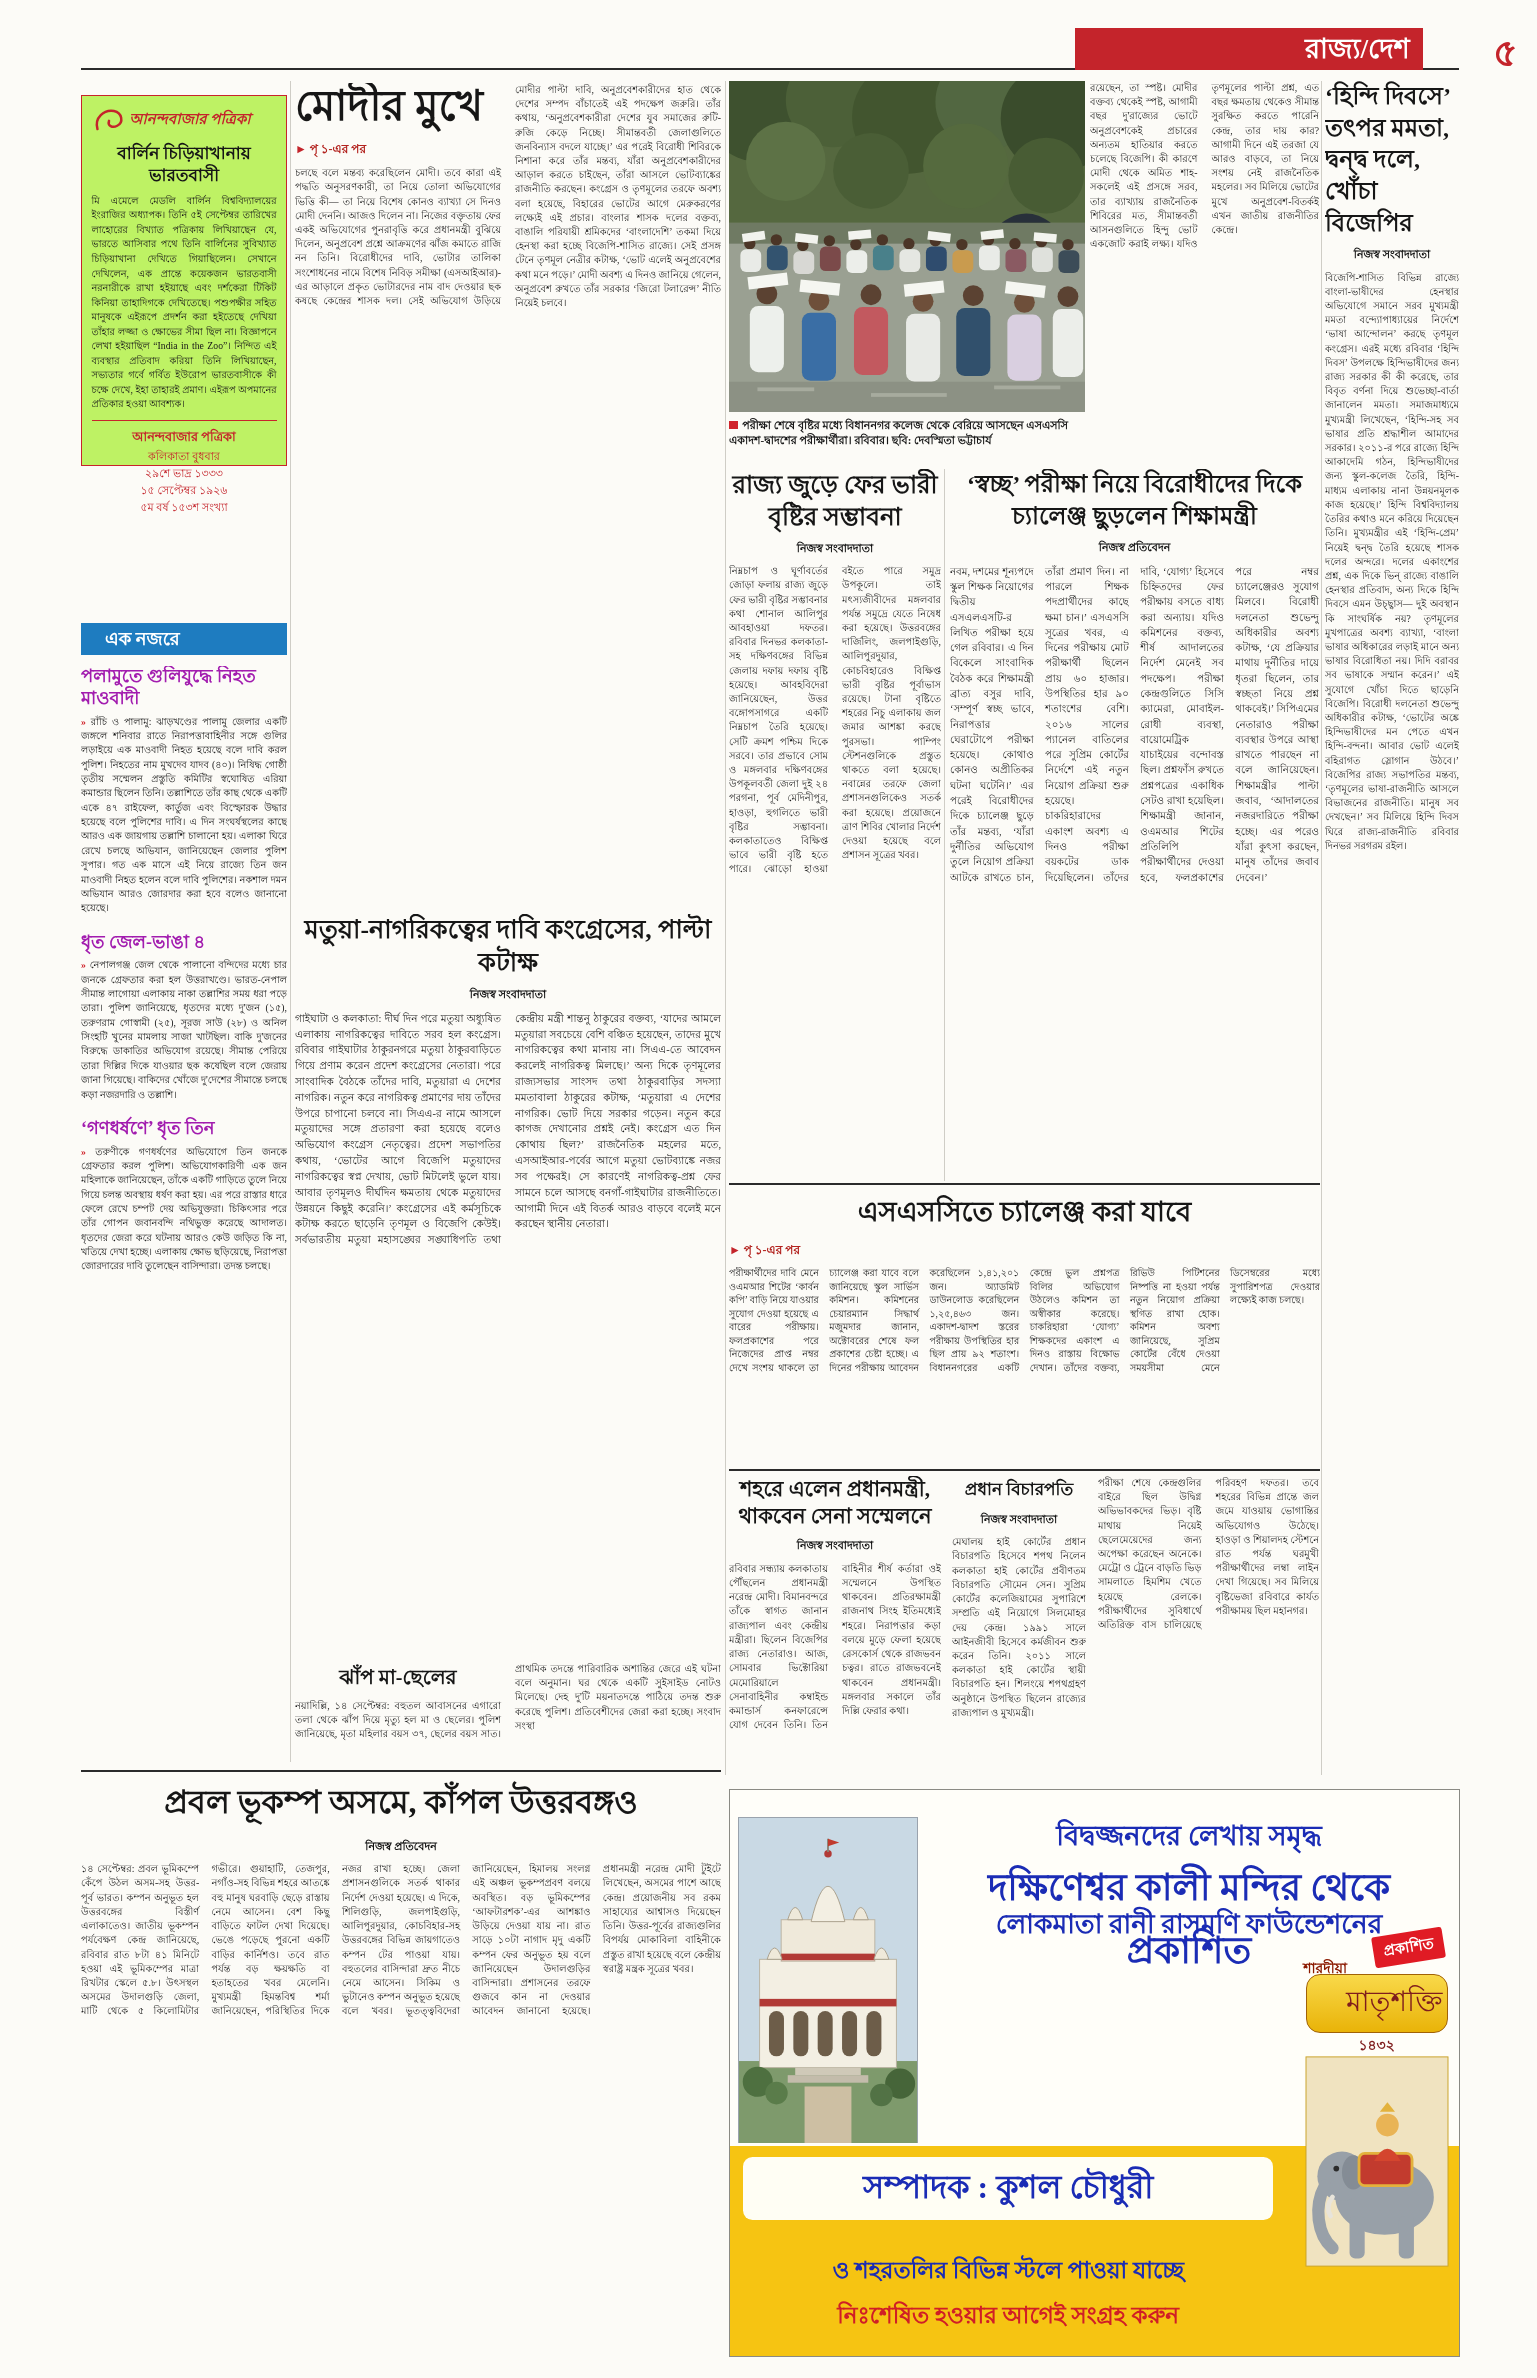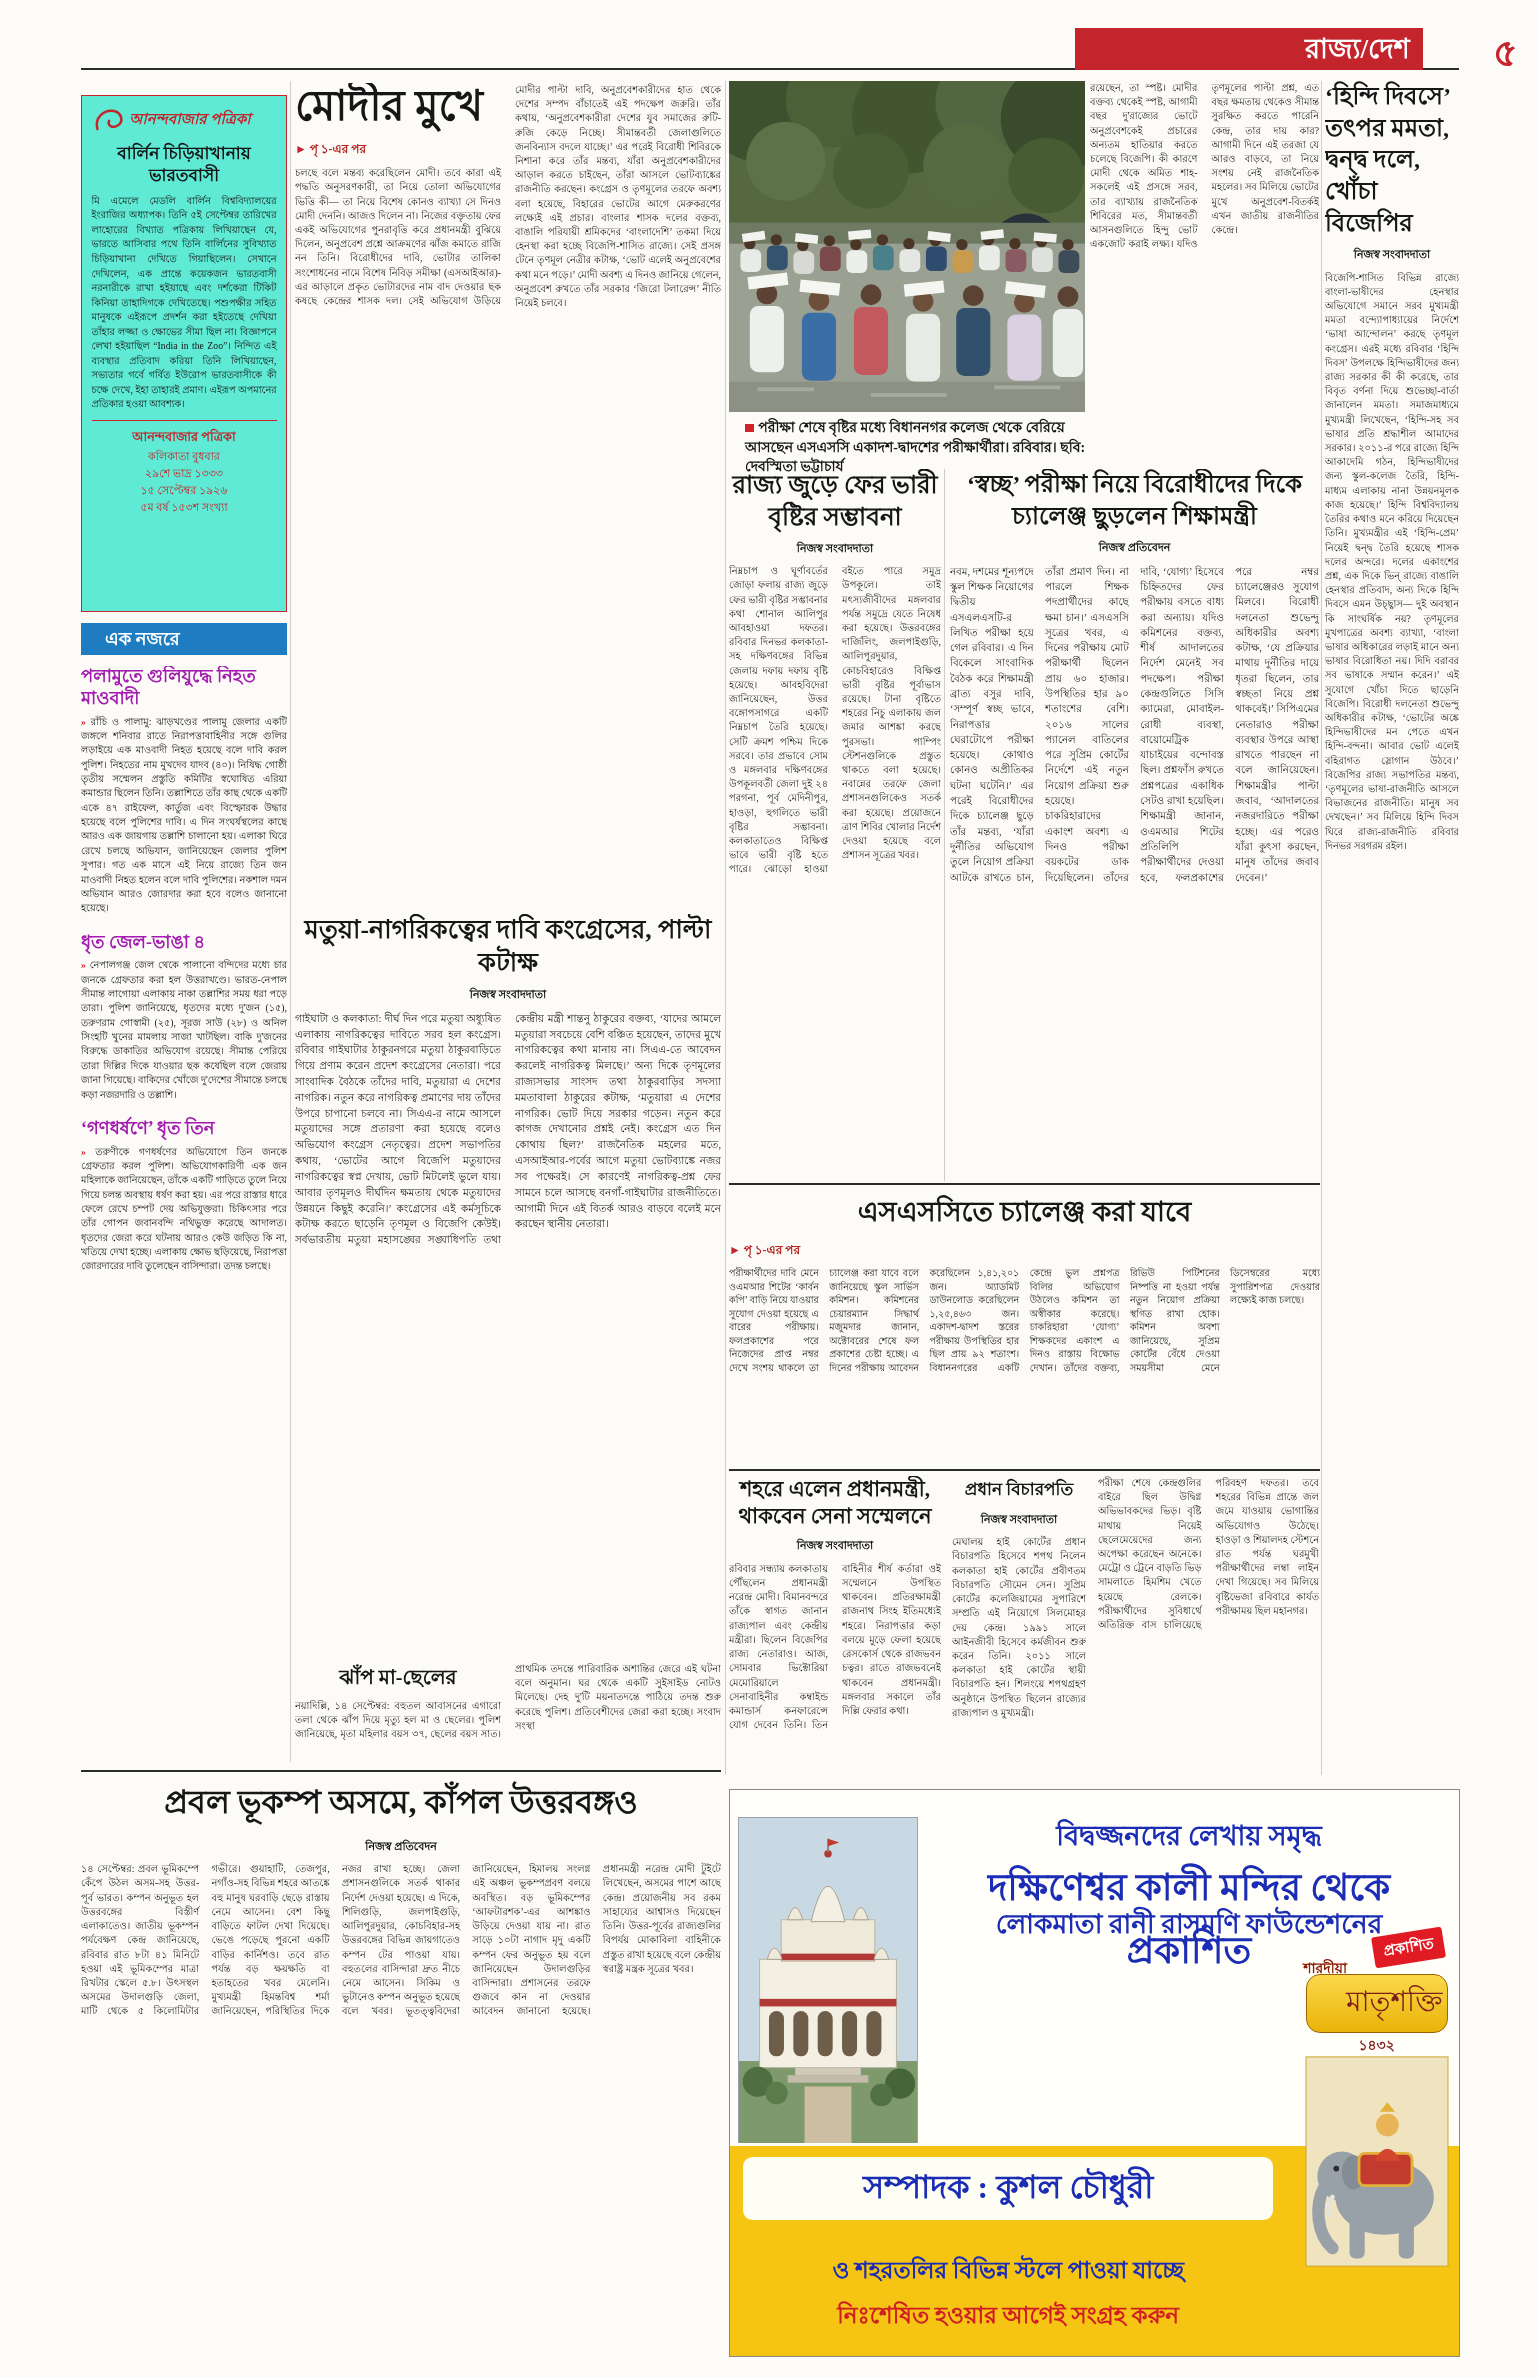--- a/index.html
+++ b/index.html
@@ -18,21 +18,21 @@
   .rule-h { position:absolute; background:#2b2b2b; height:1.9px; }
   .rule-v { position:absolute; background:#cfcdc6; width:0.9px; }
 
   
   #section-bar { left:1075px; top:28px; width:348px; height:42px; background:#c4242b; color:#fff;
     font-weight:700; font-size:27.4px; line-height:42px; text-align:right; padding-right:13.2px; }
   #page-number { left:1493px; top:23px; font-size:38px; font-weight:700; color:#c4242b; }
   #header-rule { left:81px; top:68px; width:1378px; }
 
   
-  #masthead-box { left:81px; top:95px; width:206px; height:517px; border:1.9px solid #c8242b; padding:9.5px 9.5px 7.6px; background:#5eead4; }
+  #masthead-box { left:81px; top:95px; width:206px; height:371px; border:1.9px solid #c8242b; padding:9.5px 9.5px 7.6px; background:#bef264; }
   #masthead-logo-row { display:flex; align-items:center; gap:3.8px; }
   #masthead-logo { color:#c4242b; font-weight:700; font-size:15px; line-height:1.1; font-style:italic; }
   #masthead-headline { font-size:17px; font-weight:700; text-align:center; margin:9.5px 0 6.6px; line-height:1.3; }
   #masthead-body { font-size:9.7px; line-height:1.5; text-align:justify; }
   #masthead-footer { border-top:0.9px solid #c8242b; margin-top:8.5px; padding-top:6.6px; text-align:center; color:#c4242b; }
   #masthead-footer .f0 { font-size:12.8px; font-weight:700; }
   #masthead-footer div { font-size:11px; line-height:1.55; }
 
   
   #ek-najore-bar { left:81px; top:623px; width:206px; height:32px; background:#1e7cc0; color:#fff; font-weight:700; font-size:18px; line-height:32px; padding-left:24px; }
@@ -48,21 +48,21 @@
   #modi-continued-cols { left:1090px; top:81px; width:229px; height:333px; }
 
   #matua-article { left:295px; top:914px; width:426px; height:740px; }
   #matua-headline { font-size:25.6px; font-weight:700; line-height:1.28; text-align:center; }
   #matua-body { height:640px; font-size:10.4px; line-height:1.52; }
 
   #jhanp-article { left:295px; top:1662px; width:426px; height:100px; }
   #jhanp-headline { font-size:20px; font-weight:700; margin-bottom:3.8px;text-align:center; }
 
   #news-photo { left:729px; top:81px; width:356px; height:331px; background:#8f9b85; }
-  #photo-caption { left:729px; top:418px; width:356px; font-size:14px; font-weight:700; line-height:1.4;margin-left:16px; }
+  #photo-caption { left:729px; top:418px; width:356px; font-size:11px; font-weight:700; line-height:1.4; }
   .cap-sq { display:inline-block; width:8.5px; height:8.5px; background:#d0252c; margin-right:4.7px; }
 
   #rain-article { left:729px; top:469px; width:212px; height:712px; }
   #rain-headline { font-size:24.6px; font-weight:700; line-height:1.3; text-align:center; }
   #rain-body { height:568px; }
 
   #swachh-article { left:950px; top:469px; width:369px; height:712px; }
   #swachh-headline { font-size:24px; font-weight:700; line-height:1.32; text-align:center; }
   #swachh-body { height:606px; font-size:10.2px; line-height:1.5; }
 

